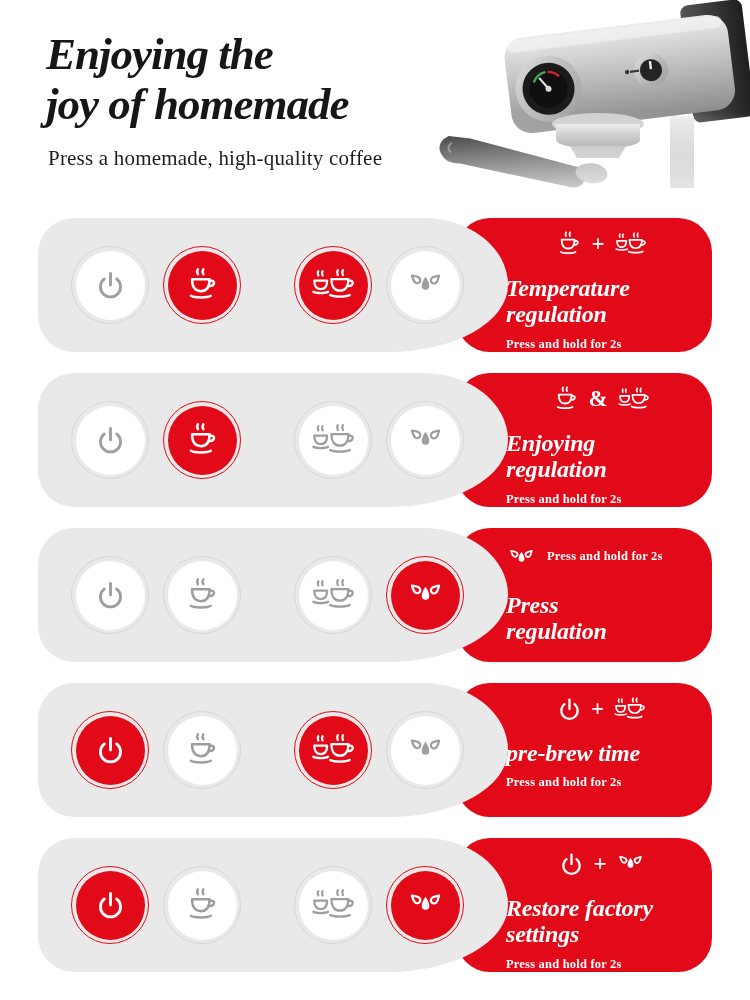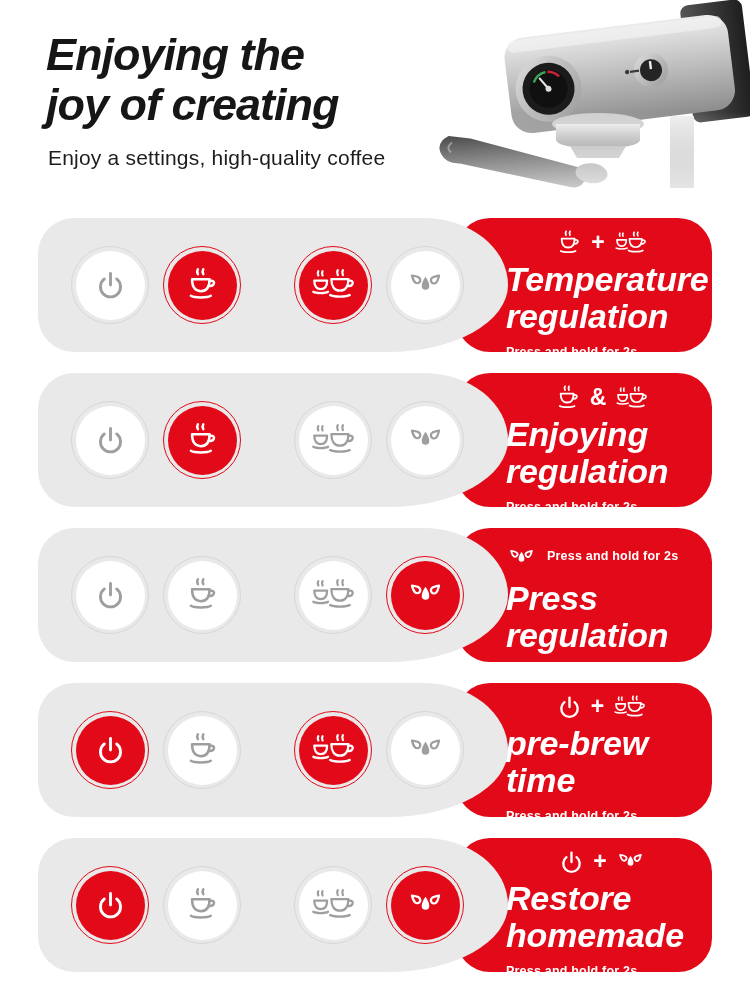--- a/index.html
+++ b/index.html
@@ -1,17 +1,17 @@
 <!DOCTYPE html>
 <html style="--red: #e20a18; --gray: #e9e9e9; --icon-gray: #9e9e9e; --ring-gray: #d7d7d7; --heading: #161616;"><head>
 <meta charset="utf-8">
 <style>
   html,body{margin:0;padding:0;background:#fff;}
   .page{position:relative;width:750px;height:1000px;background:#fff;overflow:hidden;
-        font-family:Liberation Sans, sans-serif;}
+        font-family:Liberation Serif, serif;}
 
   
   header{position:absolute;left:46px;top:30px;z-index:3;}
   h1{margin:0;font-size:45px;line-height:1.1;font-weight:bold;font-style:italic;
      letter-spacing:-1px;color:var(--heading,#161616);}
   h1 span{display:block;}
   .subtitle{margin:17px 0 0 2px;font-size:21px;color:#1d1d1d;letter-spacing:.2px;}
 
   
   .machine{position:absolute;top:0;right:0;width:330px;height:215px;z-index:1;}
@@ -19,21 +19,21 @@
   
   .rows{position:absolute;top:218px;left:38px;width:674px;z-index:2;}
   .row{position:relative;height:134px;margin-bottom:21px;}
 
   .red{position:absolute;left:418px;right:0;top:0;height:134px;border-radius:34px;
        background:var(--red,#e20a18);color:#fff;box-sizing:border-box;
        padding:11px 14px 0 50px;display:flex;flex-direction:column;z-index:1;}
   .combo{display:flex;align-items:center;justify-content:center;gap:8px;height:30px;margin:0 0 3px;}
   .red.inline-hint .combo{justify-content:flex-start;gap:10px;margin:4px 0 6px;}
   .op{font-size:23px;font-weight:800;line-height:1;transform:translateY(-1px);}
-  .title{margin:1px 0 0;font-size:34px;font-weight:700;font-style:italic;line-height:1.1;
+  .title{margin:13px 0 0;font-size:24px;font-weight:700;font-style:italic;line-height:1.1;
          letter-spacing:-.2px;}
   .title .t{display:block;}
   .hint{margin:9px 0 0;font-size:12.5px;font-weight:700;letter-spacing:.2px;}
   .combo .inline-hint-text{font-size:12.5px;font-weight:700;letter-spacing:.2px;transform:translateY(-2px);}
 
   .gray{position:absolute;left:0;top:0;width:470px;height:134px;background:var(--gray,#e9e9e9);
         border-radius:36px 85px 120px 36px / 36px 67px 67px 36px;
         display:flex;align-items:center;box-sizing:border-box;padding-left:33px;z-index:2;}
 
   
@@ -94,23 +94,23 @@
       <path d="M15 6.5 C13.2 9.3 12.2 11.2 12.2 13.3 A2.8 2.8 0 0 0 17.8 13.3 C17.8 11.2 16.8 9.3 15 6.5 Z" fill="currentColor"></path>
     </symbol>
   </defs>
 </svg>
 
 <div class="page">
 
   <header>
     <h1>
         <span>Enjoying the</span>
-        <span>joy of creating</span>
+        <span>joy of homemade</span>
       </h1>
-    <p class="subtitle">Enjoy a settings, high-quality coffee</p>
+    <p class="subtitle">Press a homemade, high-quality coffee</p>
   </header>
 
   <div class="machine">
     <svg viewBox="0 0 330 215" width="330" height="215">
       <defs>
         <linearGradient id="gSilver" x1="0" y1="0" x2="0" y2="1">
           <stop offset="0" stop-color="#ececec"></stop>
             <stop offset=".5" stop-color="#bdbdbd"></stop>
             <stop offset="1" stop-color="#8d8d8d"></stop>
         </linearGradient>
@@ -365,21 +365,22 @@
         <div class="combo">
             <svg class="ic c-power">
               <use href="#i-power" xlink:href="#i-power"></use>
             </svg>
             <span class="op">+</span>
             <svg class="ic c-steam">
               <use href="#i-steam" xlink:href="#i-steam"></use>
             </svg>
           </div>
         <h2 class="title">
-            <span class="t t1">Restore homemade</span>
+            <span class="t t1">Restore factory</span>
+            <span class="t t2">settings</span>
           </h2>
         <p class="hint">Press and hold for 2s</p>
       </div>
       <div class="gray">
           <div class="btn active">
             <div class="disc">
               <svg class="ic b-power">
                 <use href="#i-power" xlink:href="#i-power"></use>
               </svg>
             </div>

